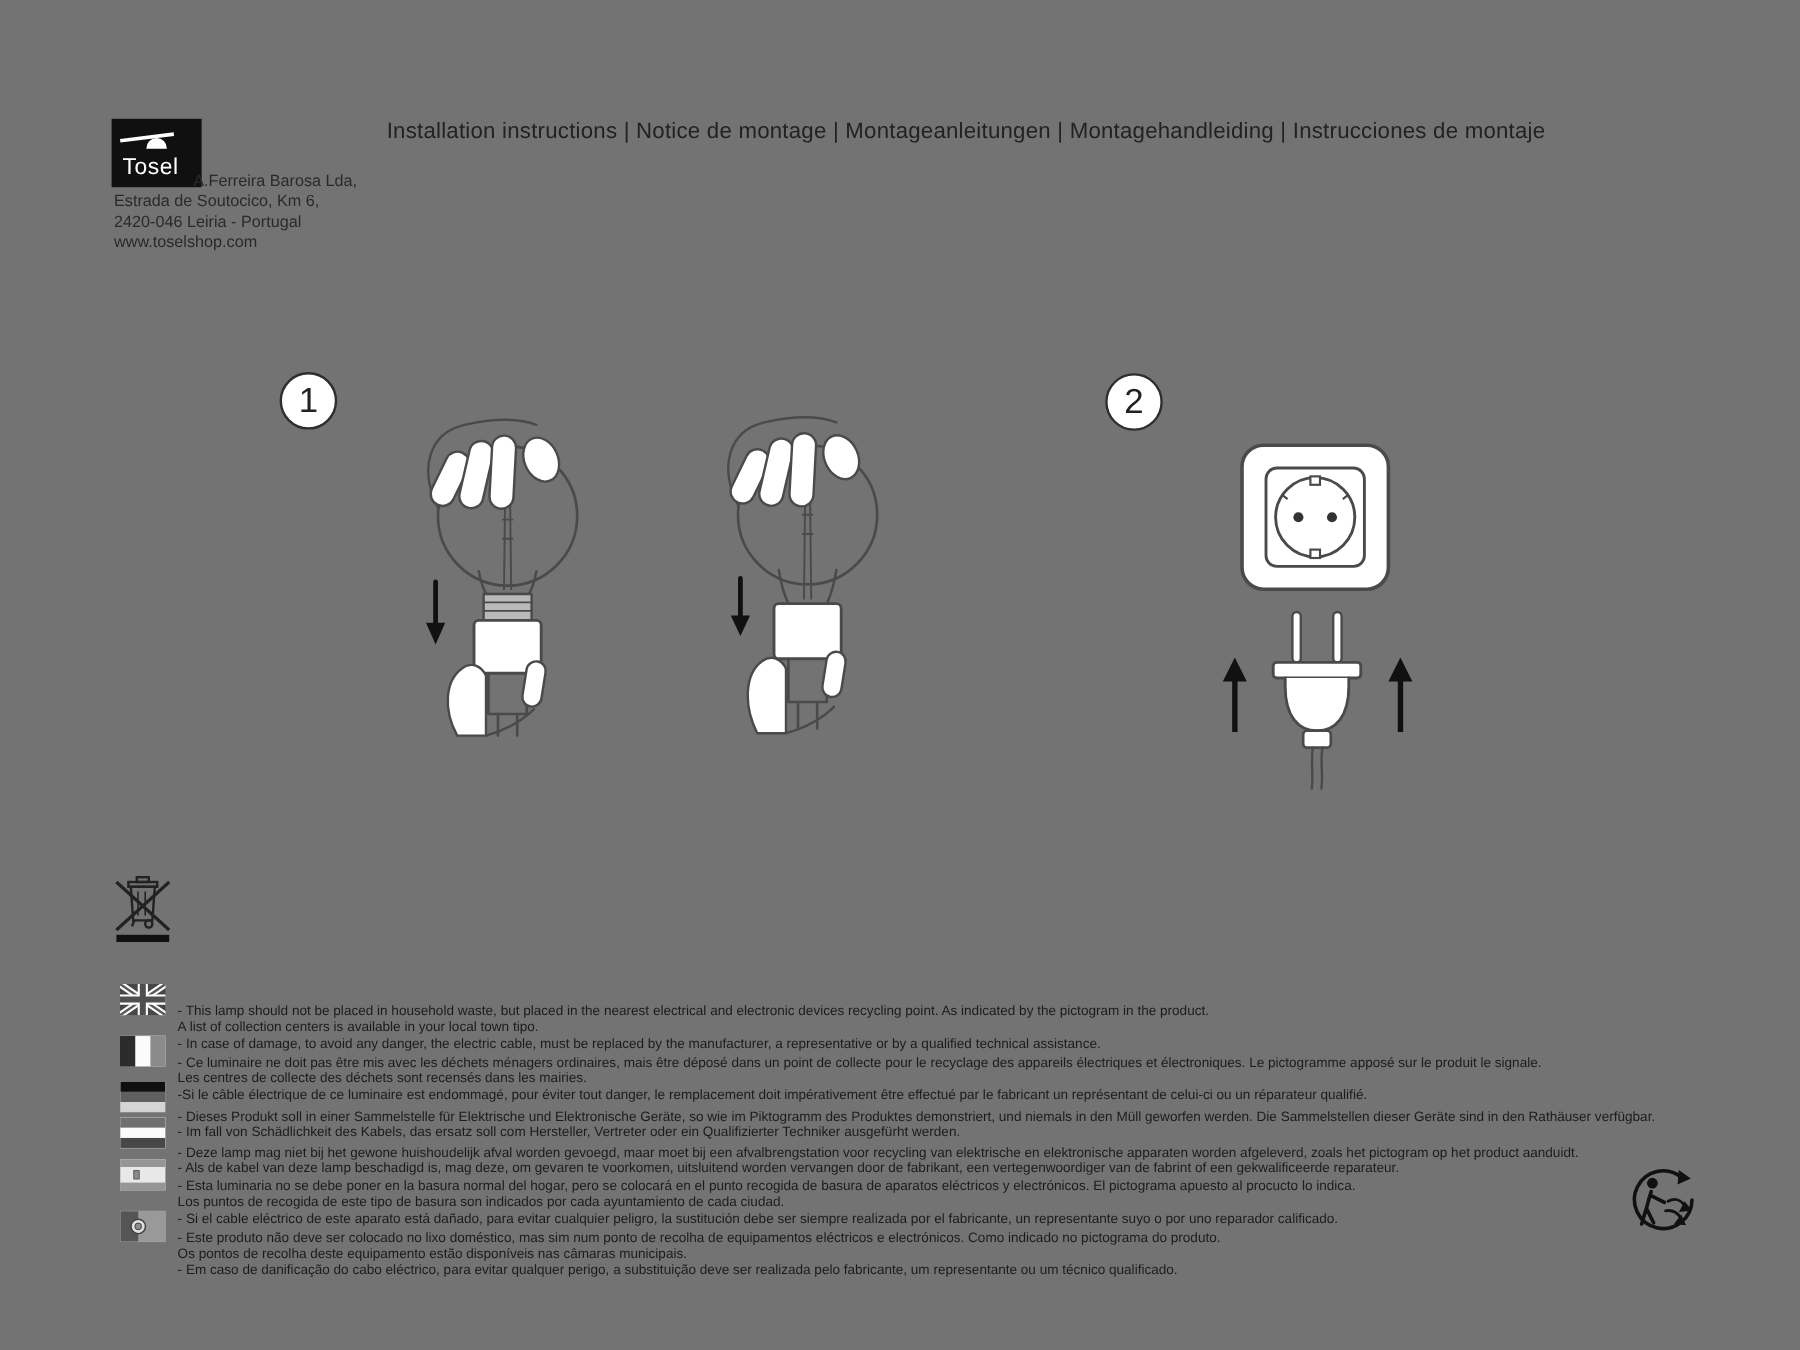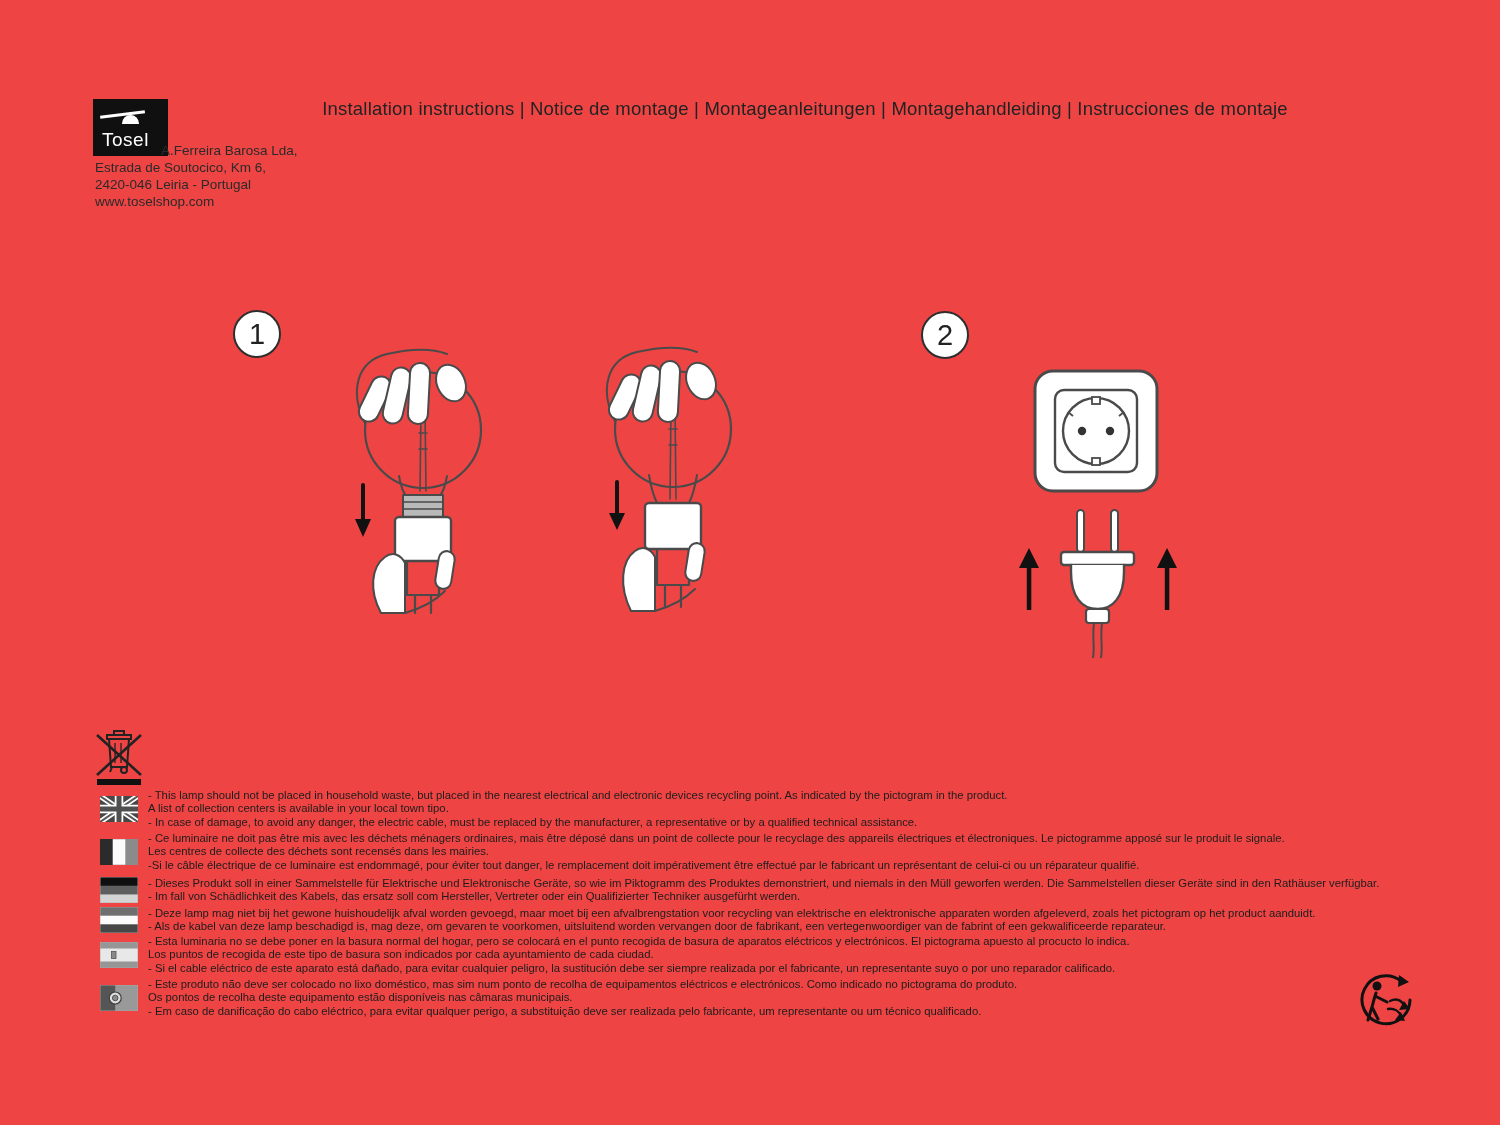--- a/index.html
+++ b/index.html
@@ -1,17 +1,17 @@
 <!DOCTYPE html>
 <html><head>
 <meta charset="utf-8">
 <style>
   html,body { margin:0; padding:0; background:#ffffff; }
   .page {
-    position:relative; width:1500px; height:1125px; background:#ef4444;
+    position:relative; width:1500px; height:1125px; background:#737373;
     font-family:"Liberation Sans", sans-serif; color:#1a1a1a; overflow:hidden;
   }
   
   .title {
     position:absolute; top:98px; left:0; width:1500px; box-sizing:border-box;
     padding-left:110px; text-align:center; font-size:18.5px; color:#222;
     letter-spacing:0.2px; white-space:nowrap;
   }
   .logo { position:absolute; left:93px; top:99px; width:75px; height:57px; background:#101010; }
   .logo-bar  { position:absolute; left:7px;  top:14px; width:45px; height:2.5px; background:#fff; transform:rotate(-7deg); }
@@ -23,21 +23,21 @@
   .step-num {
     position:absolute; width:44px; height:44px; border:2.5px solid #2e2e2e; border-radius:50%;
     display:flex; align-items:center; justify-content:center; font-size:29px; color:#222; background:#fff;
   }
   #step1 { left:233px; top:310px; }
   #step2 { left:921px; top:311px; }
   .ill, .icon-svg { position:absolute; }
   
   .notice { position:absolute; left:100px; display:flex; align-items:center; }
   .flag { width:38px; height:26px; flex:0 0 38px; margin-right:10px; }
-  .notice-text { font-size:11.3px; line-height:13.3px; white-space:nowrap; color:#1c1c1c; }
+  .notice-text { font-size:11.3px; line-height:13.3px; white-space:nowrap; color:#1c1c1c;margin-top:48px; }
 </style>
 </head>
 <body>
 
 <div class="page">
 
   <div class="title">Installation instructions | Notice de montage | Montageanleitungen | Montagehandleiding | Instrucciones de montaje</div>
 
   <div class="logo">
     <div class="logo-bar"></div>

